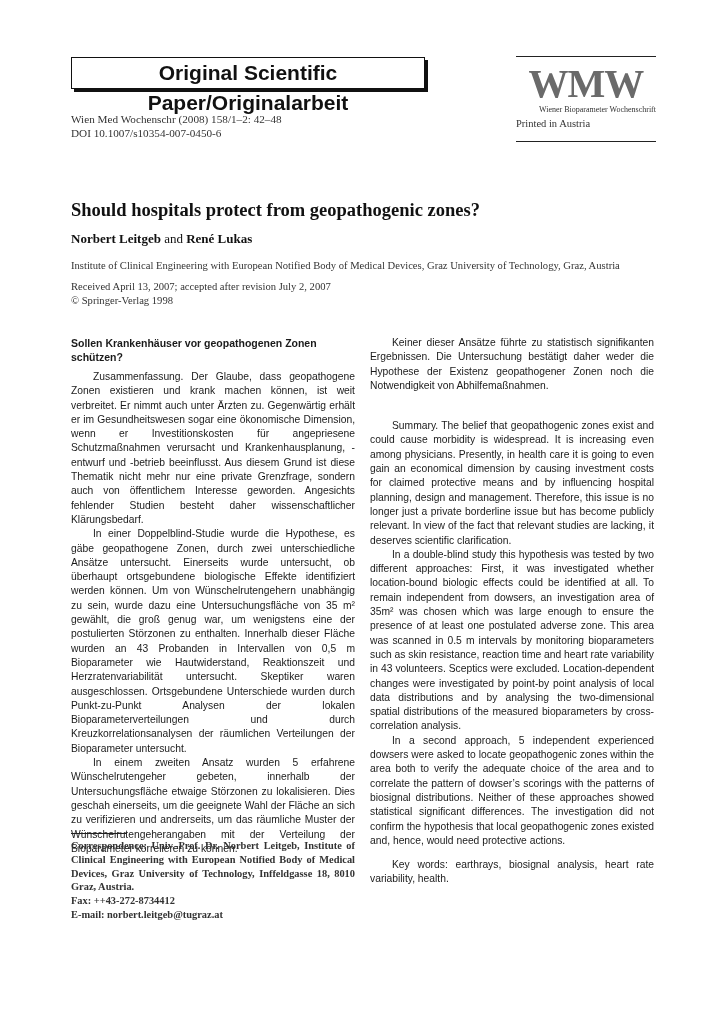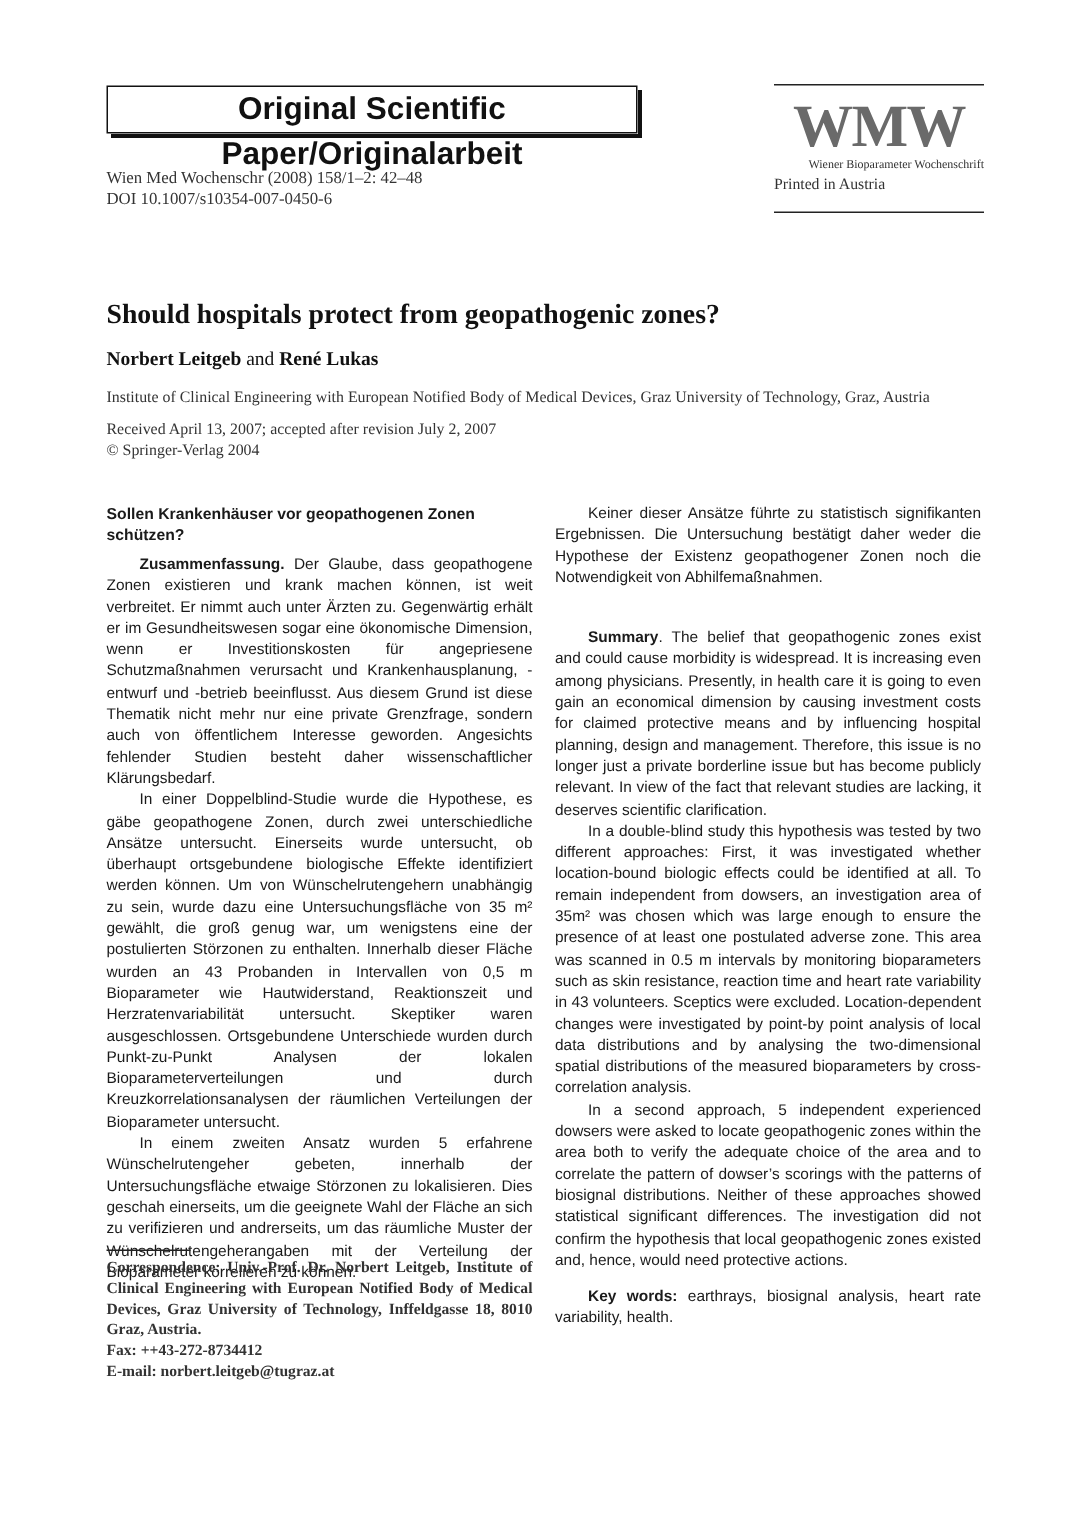--- a/index.html
+++ b/index.html
@@ -39,21 +39,21 @@
 
   .col { position: absolute; width: 284px;
     font-family: "Liberation Sans", sans-serif; font-size: 10.3px; line-height: 14.3px; color: #1a1a1a;
     text-align: justify; hyphens: none; }
   .col.left { left: 71px; top: 336px; }
   .col.right { left: 370px; top: 336px; }
   .col p { margin: 0; text-indent: 22px; }
   .col h2 { margin: 0 0 6px 0; font-size: 10.5px; font-weight: bold; line-height: 14px; text-align: left; }
   .col .gap { height: 10px; }
   .col .gap2 { height: 16px; }
-  .col b { font-weight: bold; margin-top: 42px; }
+  .col b { font-weight: normal; margin-top: 42px; }
 
   .fn-rule { position: absolute; left: 71px; top: 833px; width: 56px; height: 1px; background: #222; }
   .footnote { position: absolute; left: 71px; top: 839px; width: 284px;
     font-family: "Liberation Serif", serif; font-size: 10.4px; line-height: 13.8px; color: #333; text-align: justify; font-weight: bold; }
   .footnote div { margin: 0; }
 </style>
 </head>
 <body>
 
 <div class="type-box">Original Scientific Paper/Originalarbeit</div>
@@ -74,21 +74,21 @@
 <div class="title">Should hospitals protect from geopathogenic zones?</div>
 
 <div class="authors">
   <b>Norbert Leitgeb</b><span> and </span><b>René Lukas</b>
 </div>
 
 <div class="affil">Institute of Clinical Engineering with European Notified Body of Medical Devices, Graz University of Technology, Graz, Austria</div>
 
 <div class="received">
   <div>Received April 13, 2007; accepted after revision July 2, 2007</div>
-  <div>© Springer-Verlag 2004</div>
+  <div>© Springer-Verlag 1998</div>
 </div>
 
 <div class="col left">
   <h2>Sollen Krankenhäuser vor geopathogenen Zonen schützen?</h2>
   <p><b>Zusammenfassung.</b><span> Der Glaube, dass geopathogene Zonen existieren und krank machen können, ist weit verbreitet. Er nimmt auch unter Ärzten zu. Gegenwärtig erhält er im Gesundheitswesen sogar eine ökonomische Dimension, wenn er Investitionskosten für angepriesene Schutzmaßnahmen verursacht und Krankenhausplanung, -entwurf und -betrieb beeinflusst. Aus diesem Grund ist diese Thematik nicht mehr nur eine private Grenzfrage, sondern auch von öffentlichem Interesse geworden. Angesichts fehlender Studien besteht daher wissenschaftlicher Klärungsbedarf.</span></p>
   <p>In einer Doppelblind-Studie wurde die Hypothese, es gäbe geopathogene Zonen, durch zwei unterschiedliche Ansätze untersucht. Einerseits wurde untersucht, ob überhaupt ortsgebundene biologische Effekte identifiziert werden können. Um von Wünschelrutengehern unabhängig zu sein, wurde dazu eine Untersuchungsfläche von 35 m² gewählt, die groß genug war, um wenigstens eine der postulierten Störzonen zu enthalten. Innerhalb dieser Fläche wurden an 43 Probanden in Intervallen von 0,5 m Bioparameter wie Hautwiderstand, Reaktionszeit und Herzratenvariabilität untersucht. Skeptiker waren ausgeschlossen. Ortsgebundene Unterschiede wurden durch Punkt-zu-Punkt Analysen der lokalen Bioparameterverteilungen und durch Kreuzkorrelationsanalysen der räumlichen Verteilungen der Bioparameter untersucht.</p>
   <p>In einem zweiten Ansatz wurden 5 erfahrene Wünschelrutengeher gebeten, innerhalb der Untersuchungsfläche etwaige Störzonen zu lokalisieren. Dies geschah einerseits, um die geeignete Wahl der Fläche an sich zu verifizieren und andrerseits, um das räumliche Muster der Wünschelrutengeherangaben mit der Verteilung der Bioparameter korrelieren zu können.</p>
 </div>
 
 <div class="col right">

